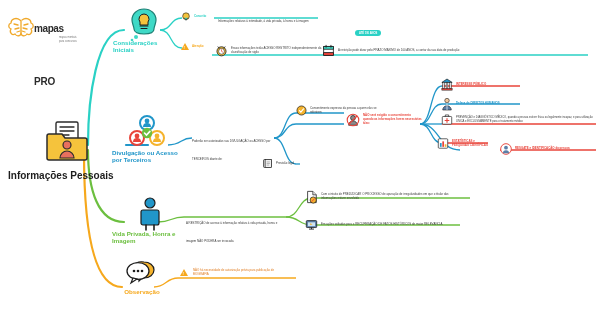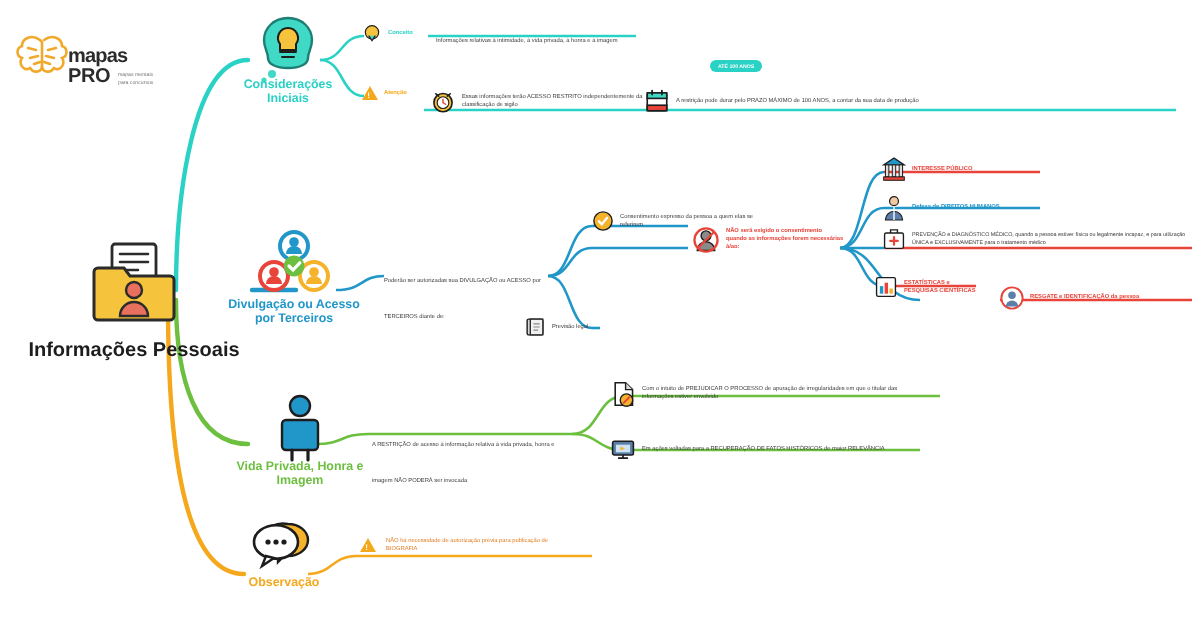--- a/index.html
+++ b/index.html
@@ -9,27 +9,27 @@
     -webkit-font-smoothing:antialiased;
   }
   .canvas{position:absolute;inset:0;}
   svg.links{position:absolute;left:0;top:0;width:600px;height:315px;pointer-events:none;}
 
   
   .logo{position:absolute;left:6px;top:16px;width:70px;height:34px;}
   .logo-brain{position:absolute;left:0;top:0;width:30px;height:26px;}
   .logo-txt{position:absolute;left:28px;top:8px;line-height:1;}
   .logo-mapas{font-size:10px;font-weight:bold;color:#2b2b2b;letter-spacing:-0.4px;}
-  .logo-pro{font-size:10px;font-weight:bold;color:#2b2b2b;letter-spacing:-0.2px;}
+  .logo-pro{font-size:10px;font-weight:bold;color:#2b2b2b;letter-spacing:-0.2px;margin-top:43px;}
   .logo-sub{position:absolute;left:53px;top:20px;font-size:2.6px;color:#777;width:22px;line-height:1.5;}
 
   
   .node{position:absolute;}
   .node-icon{position:absolute;left:50%;transform:translateX(-50%);top:0;}
-  .node-label{position:absolute;left:50%;transform:translateX(-50%);text-align:center;
+  .node-label{position:absolute;left:50%;transform:translateX(-50%);
     font-weight:bold;white-space:nowrap;line-height:1.15;}
 
   .root{left:8px;top:118px;width:118px;}
   .root .node-label{top:52px;font-size:10px;color:#1d1d1d;white-space:normal;width:118px;}
 
   .b-label{font-size:6.2px;}
 
   .leaf{position:absolute;display:flex;align-items:center;gap:3px;}
   .leaf-ico{flex:0 0 auto;display:block;}
   .leaf-txt{font-size:2.9px;line-height:1.35;color:#3a3a3a;}

